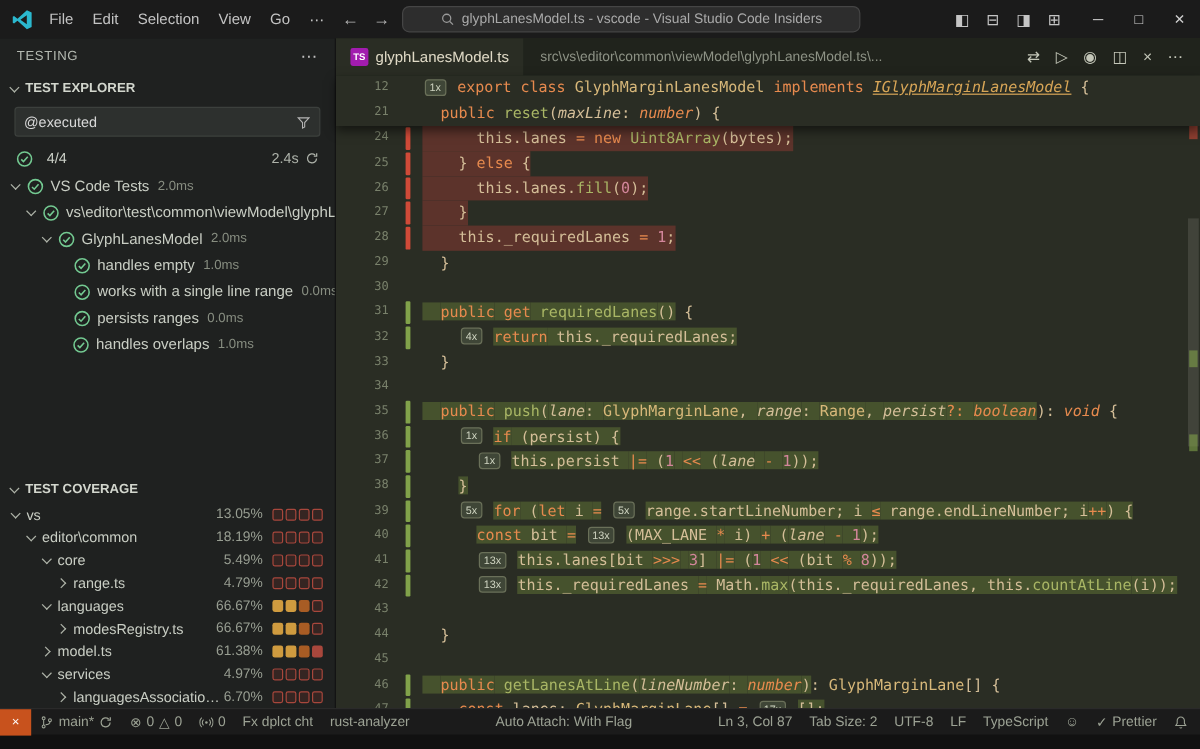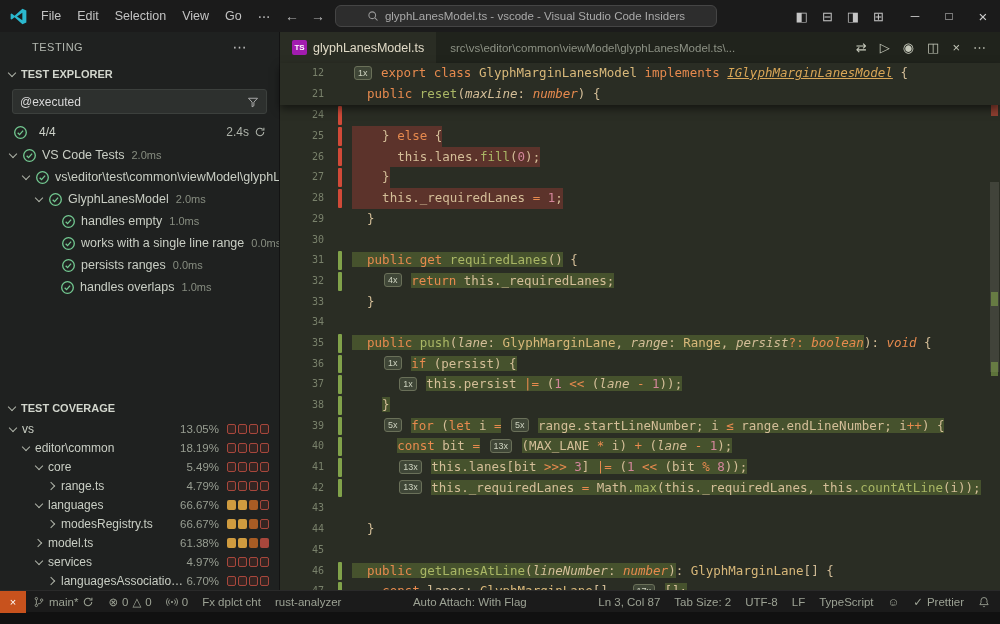--- a/index.html
+++ b/index.html
@@ -17,21 +17,21 @@
   .searchbox { width:382px; height:22px; background:#2d2d2d; border:1px solid #454545; border-radius:6px; display:flex; align-items:center; justify-content:center; gap:6px; color:#a9a9a9; font-size:11.5px; }
   .tb-right { margin-left:auto; display:flex; align-items:center; height:100%; }
   .layout-icons { display:flex; gap:14px; margin-right:14px; font-size:13px; color:#c5c5c5; }
   .win-btn { width:34px; height:32px; display:flex; align-items:center; justify-content:center; font-size:12px; color:#cfcfcf; }
 
   
   .body { flex:1; display:flex; min-height:0; }
 
   
   .sidebar { width:280px; flex:none; background:#1f2120; border-right:1px solid #131313; display:flex; flex-direction:column; overflow:hidden; }
-  .panel-title { height:30px; flex:none; display:flex; align-items:center; padding:0 32px; font-size:11px; letter-spacing:.5px; color:#b4b9b1; }
+  .panel-title { height:30px; flex:none; display:flex; align-items:center; padding:0 14px; font-size:11px; letter-spacing:.5px; color:#b4b9b1; }
   .panel-title .more { margin-left:auto; font-size:14px; color:#c0c0c0; }
   .section-header { height:23px; flex:none; display:flex; align-items:center; padding:0 7px; font-weight:bold; font-size:11px; color:#d2d6cd; }
   .filter { margin:4px 12px 6px; height:25px; flex:none; background:#2d302e; border:1px solid #3c403d; border-radius:3px; display:flex; align-items:center; padding:0 7px; }
   .filter input { flex:1; background:transparent; border:none; outline:none; color:#d8d8d8; font-size:12px; font-family:"Liberation Sans",sans-serif; }
   .results-row { height:24px; flex:none; display:flex; align-items:center; gap:6px; padding:0 13px; font-size:12px; color:#ccd1c8; }
   .results-right { margin-left:auto; display:flex; align-items:center; gap:5px; color:#aeb3aa; }
   .tree { flex:none;text-align:center; }
   .tree-row { height:22px; display:flex; align-items:center; font-size:12.5px; color:#c9cec4; white-space:nowrap; overflow:hidden; }
   .tree-time { margin-left:7px; font-size:11px; color:#878d80; }
   .chev { display:inline-block; width:10px; height:10px; flex:none; margin-right:4px; position:relative; }
@@ -374,21 +374,21 @@
             <span>◫</span>
             <span>×</span>
             <span>⋯</span>
           </div>
       </div>
       <div class="sticky" id="sticky-lines">
           <div class="cline"><span class="ln">12</span><span class="gbar"></span><span class="ct"><span class="tk-badge">1x</span><span class="tk-v"> </span><span class="tk-kw">export</span><span class="tk-v"> </span><span class="tk-kw">class</span><span class="tk-v"> </span><span class="tk-cls">GlyphMarginLanesModel</span><span class="tk-v"> </span><span class="tk-kw">implements</span><span class="tk-v"> </span><span class="tk-iface">IGlyphMarginLanesModel</span><span class="tk-v"> {</span></span></div>
           <div class="cline"><span class="ln">21</span><span class="gbar"></span><span class="ct"><span class="tk-v">  </span><span class="tk-kw">public</span><span class="tk-v"> </span><span class="tk-fn">reset</span><span class="tk-v">(</span><span class="tk-pa">maxLine</span><span class="tk-v">: </span><span class="tk-bty">number</span><span class="tk-v">) {</span></span></div>
         </div>
       <div class="codearea" id="code-lines">
-          <div class="cline"><span class="ln">24</span><span class="gbar r"></span></div>
+          <div class="cline"><span class="ln">24</span><span class="gbar r"></span><span class="ct wrap-r"><span class="tk-v">      this.lanes </span><span class="tk-op">=</span><span class="tk-v"> </span><span class="tk-kw">new</span><span class="tk-v"> </span><span class="tk-fn">Uint8Array</span><span class="tk-v">(bytes);</span></span></div>
           <div class="cline"><span class="ln">25</span><span class="gbar r"></span><span class="ct wrap-r"><span class="tk-v">    } </span><span class="tk-kw">else</span><span class="tk-v"> {</span></span></div>
           <div class="cline"><span class="ln">26</span><span class="gbar r"></span><span class="ct wrap-r"><span class="tk-v">      this.lanes.</span><span class="tk-fn">fill</span><span class="tk-v">(</span><span class="tk-num">0</span><span class="tk-v">);</span></span></div>
           <div class="cline"><span class="ln">27</span><span class="gbar r"></span><span class="ct wrap-r"><span class="tk-v">    }</span></span></div>
           <div class="cline"><span class="ln">28</span><span class="gbar r"></span><span class="ct wrap-r"><span class="tk-v">    this._requiredLanes </span><span class="tk-op">=</span><span class="tk-v"> </span><span class="tk-num">1</span><span class="tk-v">;</span></span></div>
           <div class="cline"><span class="ln">29</span><span class="gbar"></span><span class="ct"><span class="tk-v">  }</span></span></div>
           <div class="cline"><span class="ln">30</span><span class="gbar"></span><span class="ct"></span></div>
           <div class="cline"><span class="ln">31</span><span class="gbar g"></span><span class="ct"><span class="tk-v hl-g">  </span><span class="tk-kw hl-g">public</span><span class="tk-v hl-g"> </span><span class="tk-kw hl-g">get</span><span class="tk-v hl-g"> </span><span class="tk-fn hl-g">requiredLanes</span><span class="tk-v hl-g">()</span><span class="tk-v"> {</span></span></div>
           <div class="cline"><span class="ln">32</span><span class="gbar g"></span><span class="ct"><span class="tk-v">    </span><span class="tk-badge">4x</span><span class="tk-v"> </span><span class="tk-kw hl-g">return</span><span class="tk-v hl-g"> this._requiredLanes;</span></span></div>
           <div class="cline"><span class="ln">33</span><span class="gbar"></span><span class="ct"><span class="tk-v">  }</span></span></div>
           <div class="cline"><span class="ln">34</span><span class="gbar"></span><span class="ct"></span></div>

